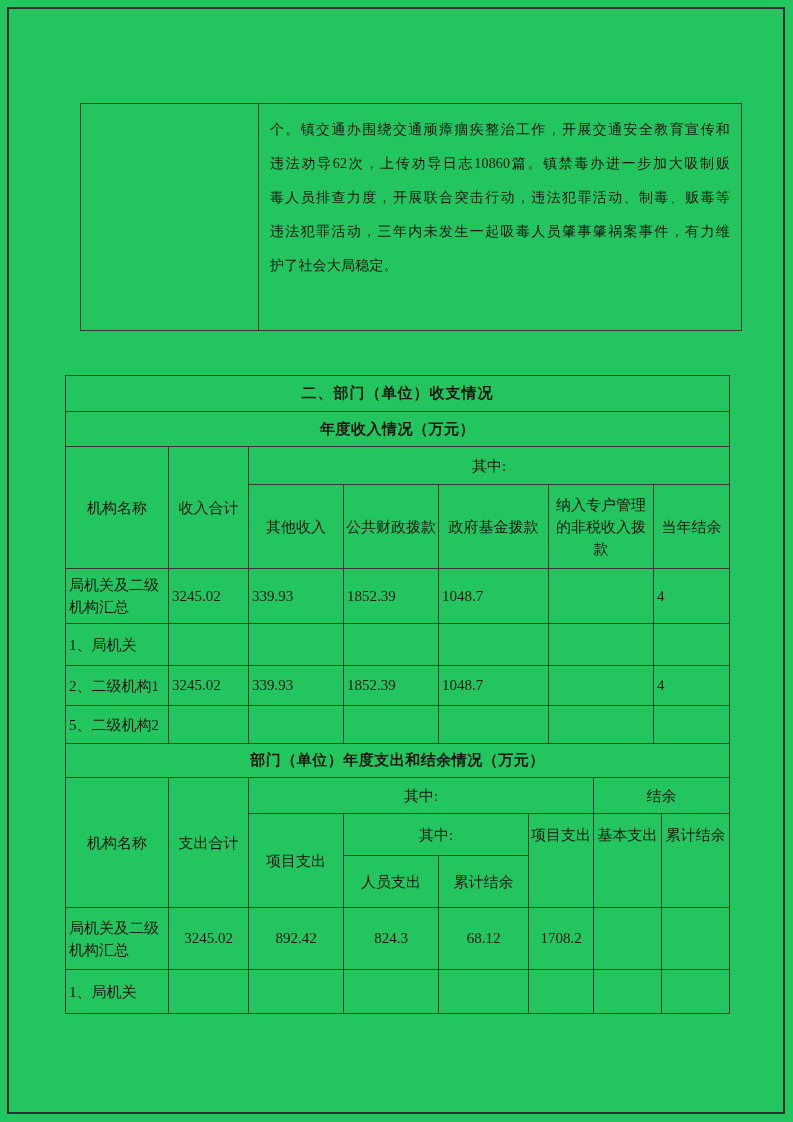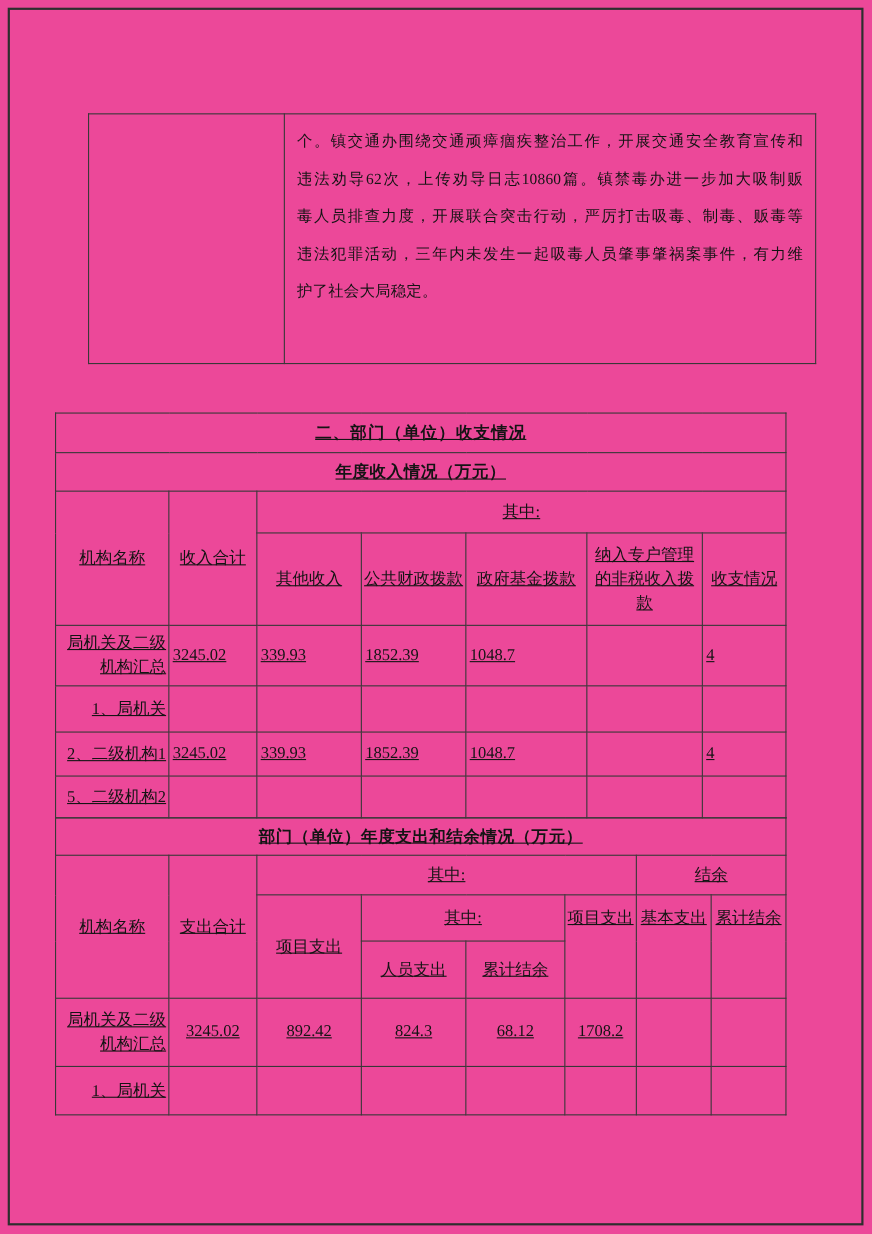--- a/index.html
+++ b/index.html
@@ -1,20 +1,20 @@
 <!DOCTYPE html>
 <html><head>
 <meta charset="utf-8">
 <style>
   html, body { margin: 0; padding: 0; background: #ffffff; }
   .page {
     position: relative;
     width: 793px;
     height: 1122px;
-    background: #ec4899;
+    background: #22c55e;
     font-family: "Liberation Serif", "DejaVu Serif", serif;
     color: #141414;
     overflow: hidden;
   }
   .page-frame {
     position: absolute;
     left: 7px; top: 7px; right: 8px; bottom: 8px;
     border: 2px solid #2e2e2e;
     pointer-events: none;
   }
@@ -29,46 +29,46 @@
     vertical-align: top;
     padding: 9px 11px;
     font-size: 14px;
     line-height: 34px;
     letter-spacing: 0.2px;
   }
   .cont-table .line { text-align: justify; text-align-last: justify; white-space: nowrap; }
   .cont-table .line.last { text-align-last: left; }
 
   
-  .main-tables { position: absolute; left: 50px; top: 375px; width: 664px; text-decoration: underline; }
+  .main-tables { position: absolute; left: 65px; top: 375px; width: 664px; }
   table.grid { width: 664px; }
   table.grid td { font-size: 15px; padding: 0 2px; }
   table.grid2 { margin-top: -1px; }
   .t-title { font-weight: bold; font-size: 17px; text-align: center; letter-spacing: 1px; }
   .t-sub   { font-weight: bold; font-size: 15px; text-align: center; letter-spacing: 0.5px; }
   .hc { text-align: center; line-height: 22px; margin-top: 26px; }
   .vtop { vertical-align: top; padding-top: 10px !important; }
-  .org { text-align: right; padding: 2px 2px 2px 3px !important; line-height: 22px; }
+  .org { text-align: left; padding: 2px 2px 2px 3px !important; line-height: 22px; }
   .num-left { text-align: left; padding-left: 3px !important; }
   .num-center { text-align: center; }
 </style>
 </head>
 <body>
 
 <div class="page">
   <div class="page-frame"></div>
 
   <table class="cont-table">
     <tbody>
       <tr style="height:227px">
         <td class="blank"></td>
         <td class="textcell">
           <div class="line">个。镇交通办围绕交通顽瘴痼疾整治工作，开展交通安全教育宣传和</div>
           <div class="line">违法劝导62次，上传劝导日志10860篇。镇禁毒办进一步加大吸制贩</div>
-          <div class="line">毒人员排查力度，开展联合突击行动，严厉打击吸毒、制毒、贩毒等</div>
+          <div class="line">毒人员排查力度，开展联合突击行动，违法犯罪活动、制毒、贩毒等</div>
           <div class="line">违法犯罪活动，三年内未发生一起吸毒人员肇事肇祸案事件，有力维</div>
           <div class="line last">护了社会大局稳定。</div>
         </td>
       </tr>
     </tbody>
   </table>
 
   <div class="main-tables">
 
     <table class="grid">
@@ -91,21 +91,21 @@
         <tr style="height:38px">
           <td rowspan="2" class="hc">机构名称</td>
           <td rowspan="2" class="hc">收入合计</td>
           <td colspan="5" class="hc">其中:</td>
         </tr>
         <tr style="height:84px">
           <td class="hc">其他收入</td>
           <td class="hc">公共财政拨款</td>
           <td class="hc">政府基金拨款</td>
           <td class="hc">纳入专户管理的非税收入拨款</td>
-          <td class="hc">收支情况</td>
+          <td class="hc">当年结余</td>
         </tr>
 
         <tr style="height:55px">
           <td class="org">局机关及二级机构汇总</td>
           <td class="num-left">3245.02</td>
           <td class="num-left">339.93</td>
           <td class="num-left">1852.39</td>
           <td class="num-left">1048.7</td>
           <td class="num-left"></td>
           <td class="num-left">4</td>

